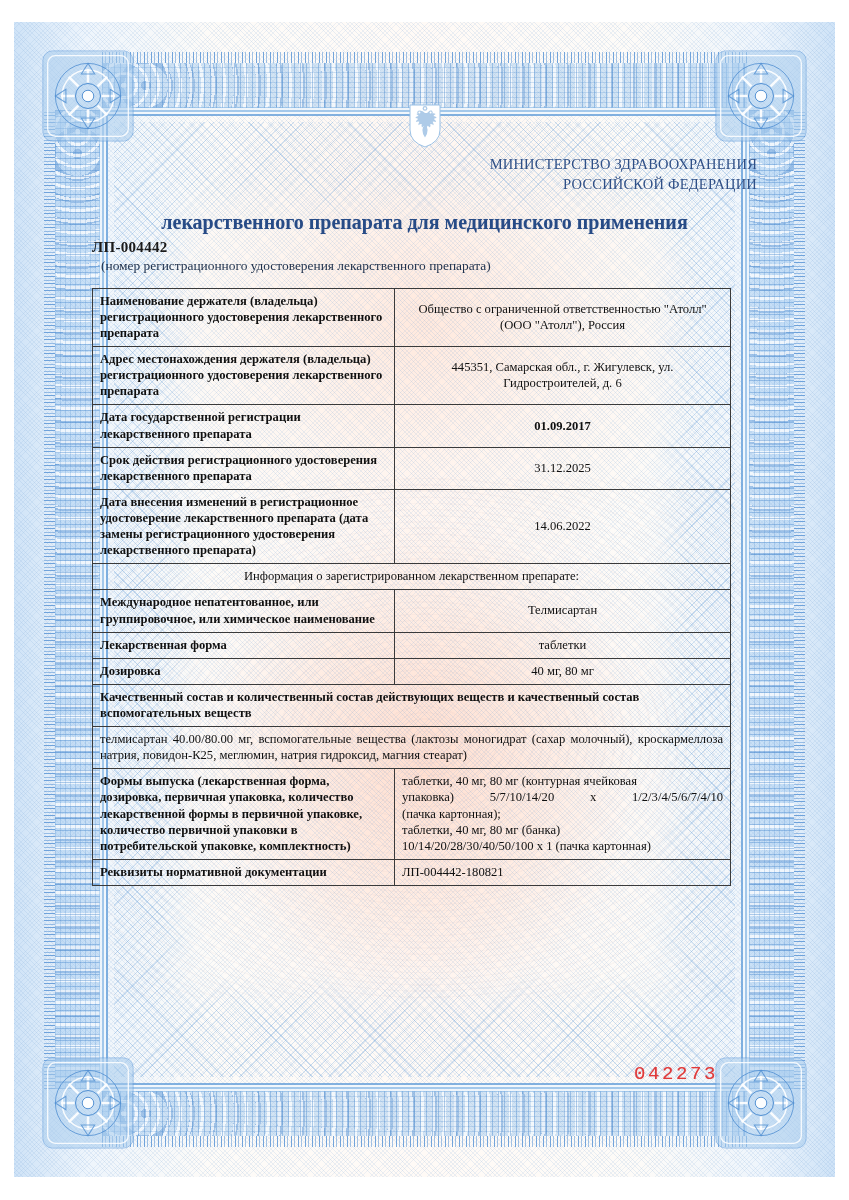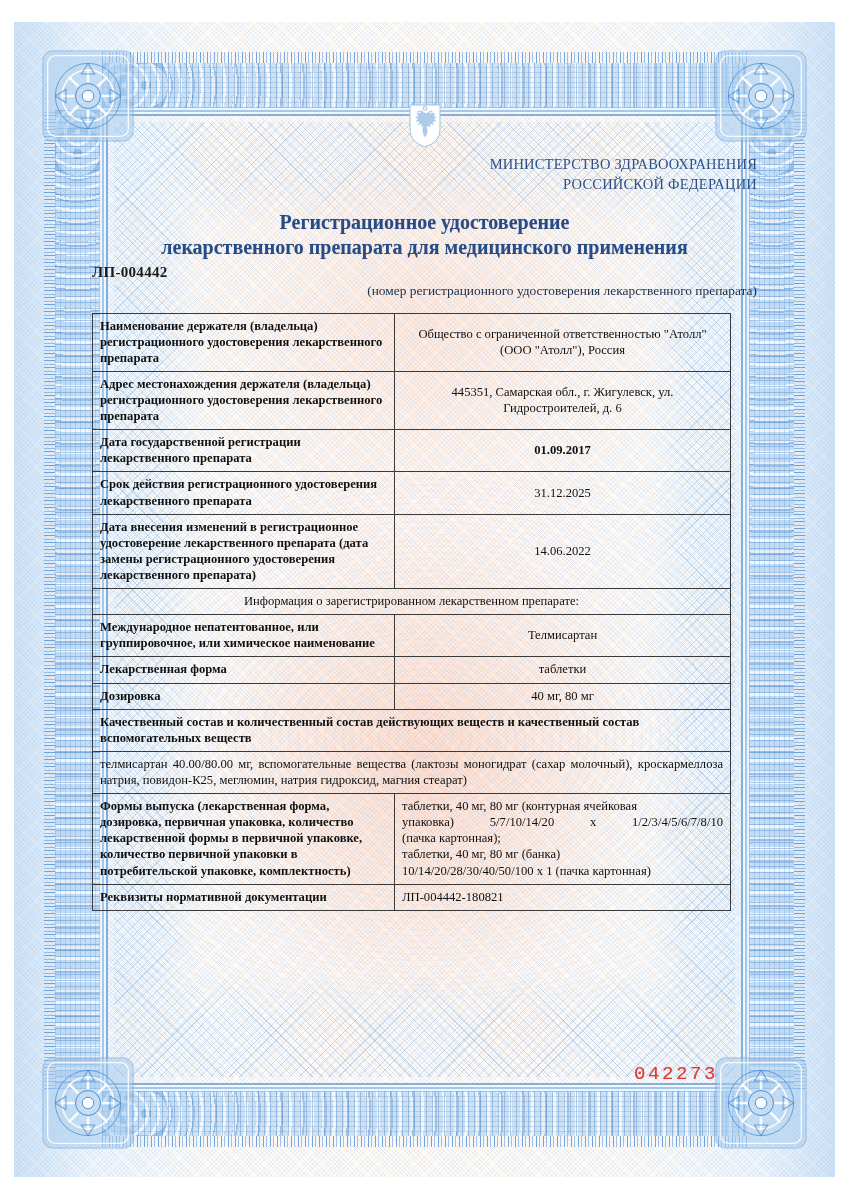--- a/index.html
+++ b/index.html
@@ -158,21 +158,21 @@
   }
   .doc-number {
     text-align: left;
     color: #1a1a1a;
     font-weight: bold;
     font-size: 15px;
     margin: 4px 0 0;
     letter-spacing: .3px;
   }
   .doc-caption {
-    text-align: right;
+    text-align: left;
     color: #20324d;
     font-size: 13.4px;
     margin: 2px 0 0;
     padding-left: 9px;
   }
 
   
   table.cert {
     margin: 14px 0 0;
     width: 600px;
@@ -366,21 +366,20 @@
         <circle cx="17" cy="4.4" r="1.1"></circle>
       </g>
     </svg>
 
     <div class="ministry">
       <div>МИНИСТЕРСТВО ЗДРАВООХРАНЕНИЯ</div>
       <div>РОССИЙСКОЙ ФЕДЕРАЦИИ</div>
     </div>
 
     <div class="doc-title">
-      <div>Регистрационное удостоверение</div>
       <div>лекарственного препарата для медицинского применения</div>
     </div>
 
     <div class="doc-number">ЛП-004442</div>
     <div class="doc-caption">(номер регистрационного удостоверения лекарственного препарата)</div>
 
     <table class="cert">
       <tbody>
         <tr>
           <td class="lbl">Наименование держателя (владельца) регистрационного удостоверения лекарственного препарата</td>
@@ -424,21 +423,21 @@
           <td class="full bold" colspan="2">Качественный состав и количественный состав действующих веществ и качественный состав вспомогательных веществ</td>
         </tr>
         <tr>
           <td class="body" colspan="2">телмисартан 40.00/80.00 мг, вспомогательные вещества (лактозы моногидрат (сахар молочный), кроскармеллоза натрия, повидон-К25, меглюмин, натрия гидроксид, магния стеарат)</td>
         </tr>
 
         <tr>
           <td class="lbl">Формы выпуска (лекарственная форма, дозировка, первичная упаковка, количество лекарственной формы в первичной упаковке, количество первичной упаковки в потребительской упаковке, комплектность)</td>
           <td class="pack">
             <span class="pack-line">таблетки, 40 мг, 80 мг (контурная ячейковая</span>
-            <span class="pack-line pack-justify">упаковка)    5/7/10/14/20    x    1/2/3/4/5/6/7/8/10</span>
+            <span class="pack-line pack-justify">упаковка)    5/7/10/14/20    x    1/2/3/4/5/6/7/4/10</span>
             <span class="pack-line">(пачка картонная);</span>
             <span class="pack-line">таблетки, 40 мг, 80 мг (банка)</span>
             <span class="pack-line">10/14/20/28/30/40/50/100 x 1 (пачка картонная)</span>
           </td>
         </tr>
 
         <tr>
           <td class="lbl">Реквизиты нормативной документации</td>
           <td class="val left">ЛП-004442-180821</td>
         </tr>

